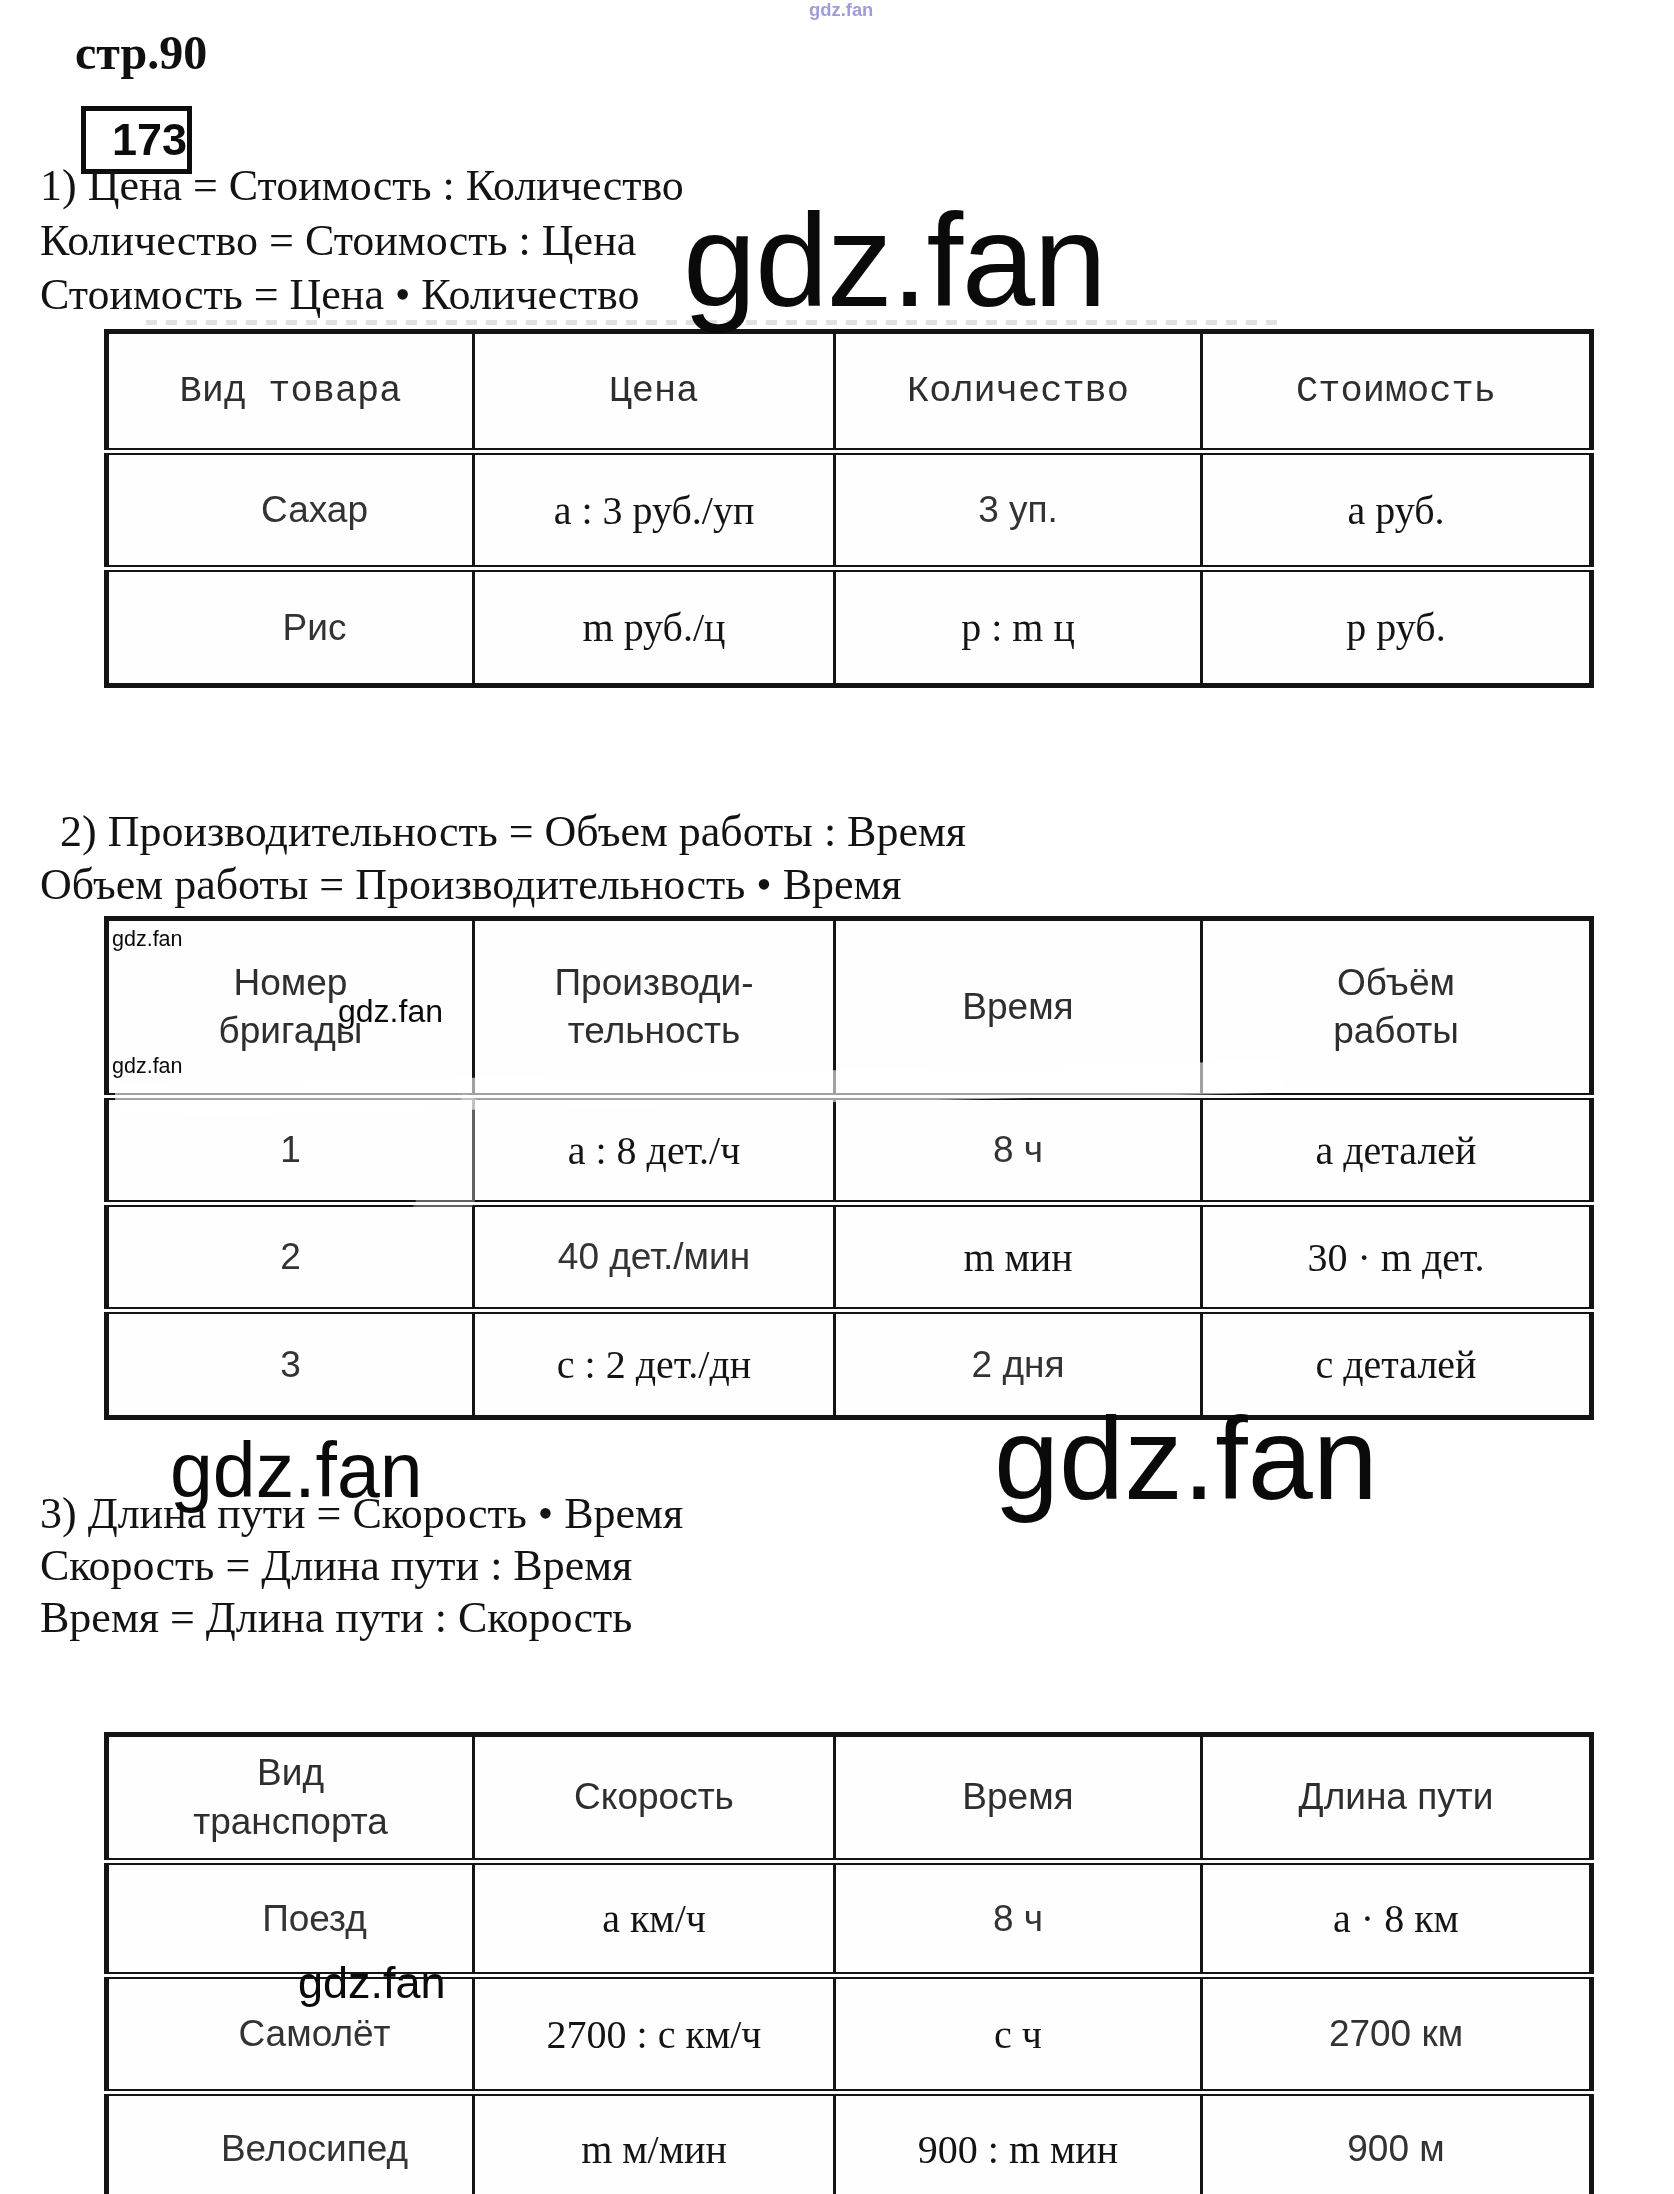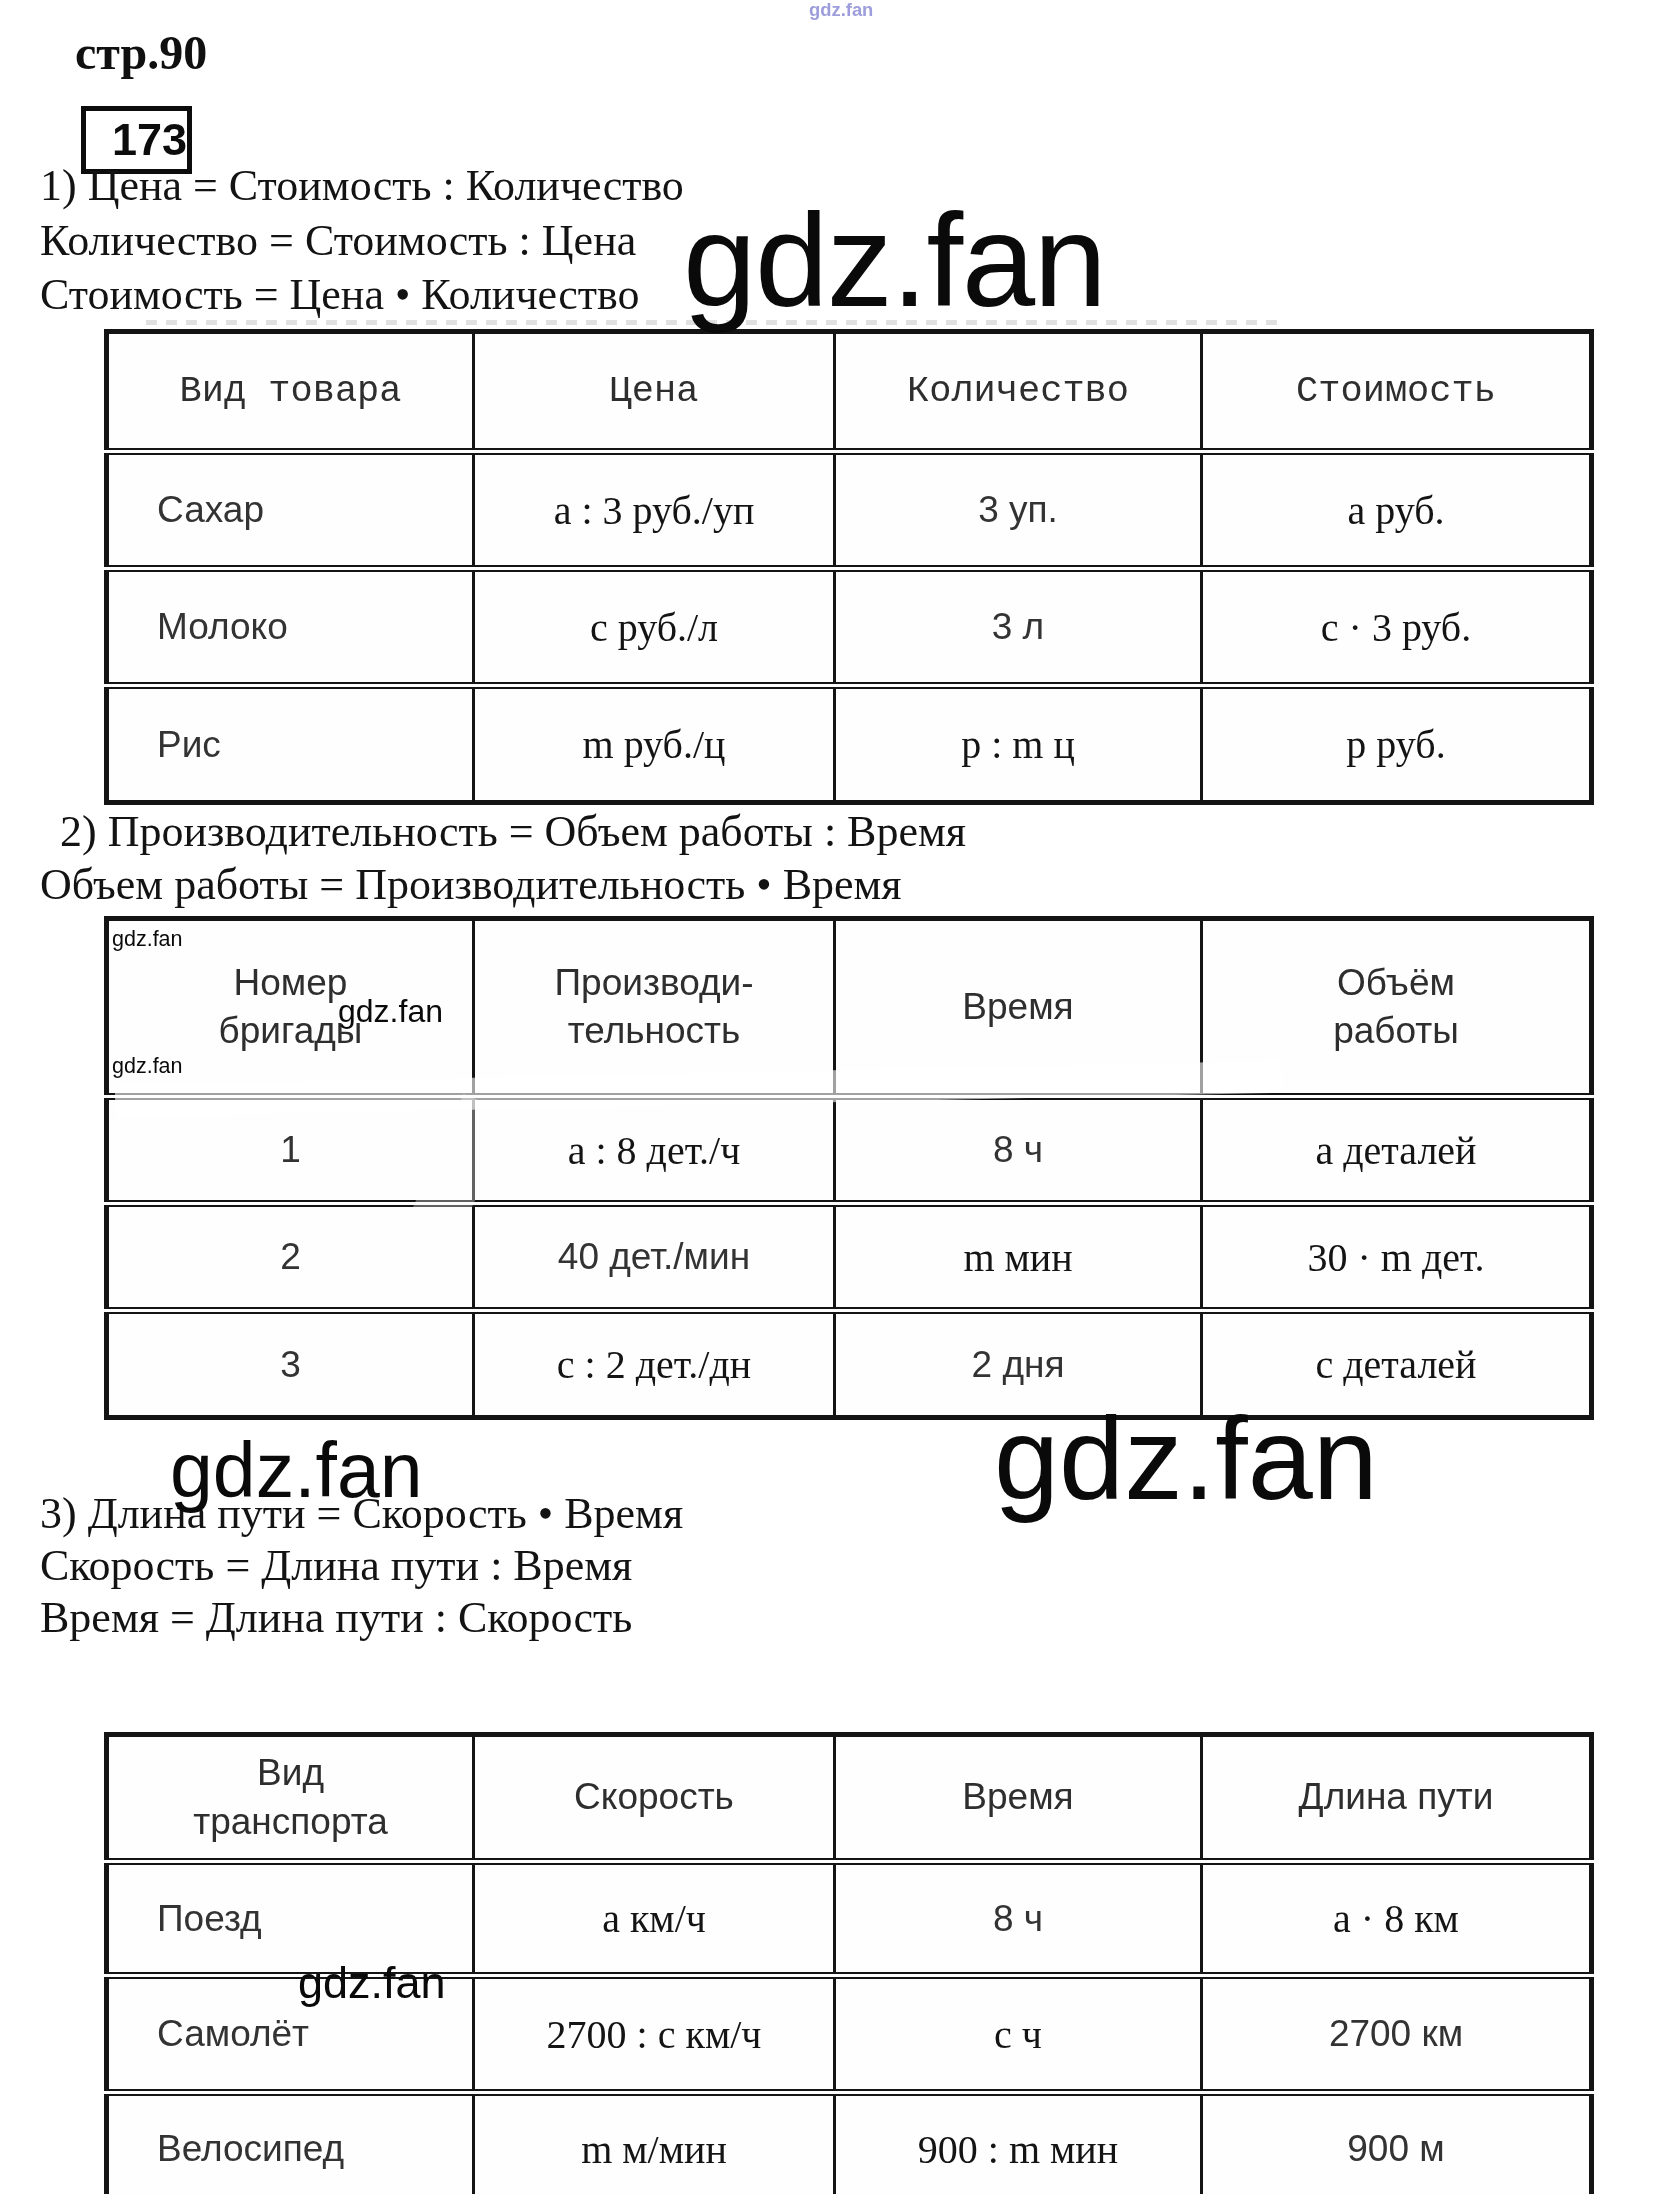--- a/index.html
+++ b/index.html
@@ -36,21 +36,21 @@
     border:3.1px solid #141414;text-align:center;vertical-align:middle;
     padding:0;overflow:hidden;
   }
   table.sheet th{
     font-weight:normal;font-size:37px;color:#2e2e2e;white-space:pre-line;line-height:1.3;
   }
   table.sheet td{font-size:37px;color:#333333;}
   table.sheet td.sv{
     font-family:"Liberation Serif","DejaVu Serif",serif;font-size:40px;color:#141414;
   }
-  table.sheet td.lbl{text-align:left;padding-left:48px;}
+  table.sheet td.lbl{text-align:center;padding-left:48px;}
   table.sheet tbody tr td{border-top:7px double #141414;}
 
   
   .ghost{background:rgba(255,255,255,.6);z-index:5;pointer-events:none;}
   .artifact-line{
     height:5.4px;opacity:.3;z-index:3;
     background:repeating-linear-gradient(90deg,#9a9a9a 0 10.7px,#ffffff 10.7px 20px);
   }
 </style>
 </head>
@@ -86,26 +86,20 @@
       <th>Количество</th>
       <th>Стоимость</th>
     </tr>
   </thead>
   <tbody>
     <tr style="height:117px;">
       <td class="lbl">Сахар</td>
       <td class="sv">a : 3 руб./уп</td>
       <td>3 уп.</td>
       <td class="sv">a руб.</td>
-    </tr>
-    <tr style="height:117px;">
-      <td class="lbl">Молоко</td>
-      <td class="sv">c руб./л</td>
-      <td>3 л</td>
-      <td class="sv">c · 3 руб.</td>
     </tr>
     <tr style="height:117px;">
       <td class="lbl">Рис</td>
       <td class="sv">m руб./ц</td>
       <td class="sv">p : m ц</td>
       <td class="sv">p руб.</td>
     </tr>
   </tbody>
 </table>
 

